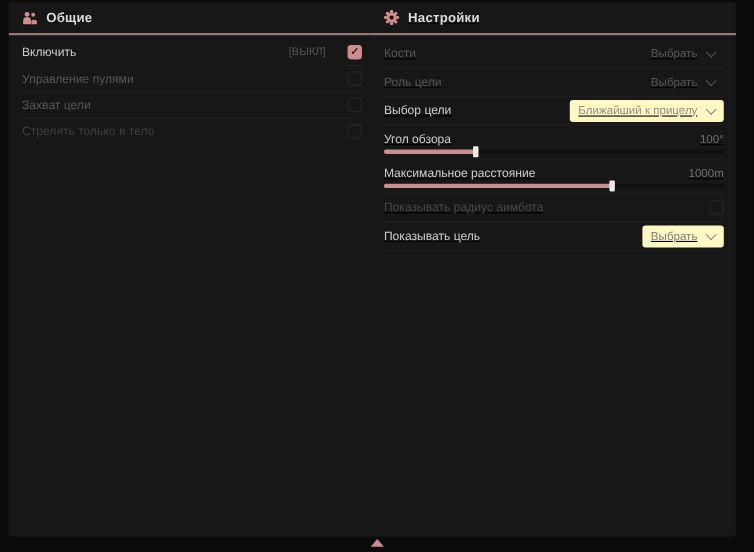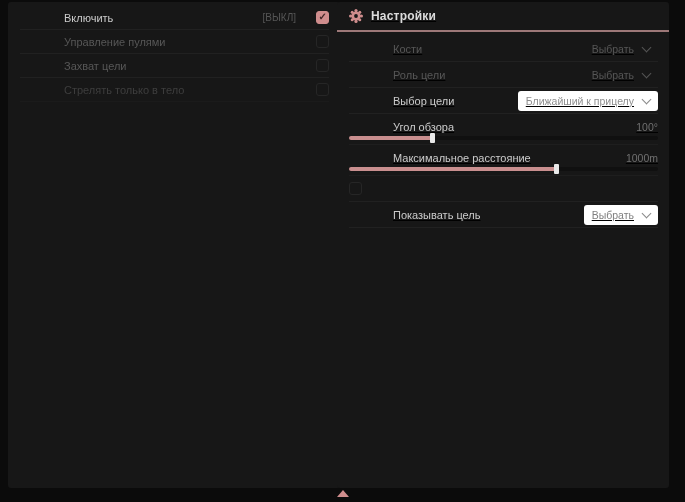--- a/index.html
+++ b/index.html
@@ -18,39 +18,39 @@
     border-bottom:2px solid #9d7878;
   }
   .panel-title{font-size:12px;font-weight:bold;color:#dcdcdc;letter-spacing:.2px;}
   .hicon{display:flex;align-items:center;}
   .rows{padding:4px 11px 0 12px;}
   .row{
     display:flex;align-items:center;justify-content:space-between;
     height:23px;border-bottom:1px solid rgba(255,255,255,0.045);
   }
   .row.no-sep{border-bottom-color:rgba(255,255,255,0.02);}
-  .lbl{font-size:11px;color:#575757;margin-left:44px;}
+  .lbl{font-size:11px;color:#575757;}
   .lbl.en{color:#cccccc;}
   .panel-left .row:last-child .lbl{color:#3e3e3e;}
   .rightside{display:flex;align-items:center;gap:20px;}
   .tag{font-size:10px;color:#565656;}
   
   .cb{
     width:13px;height:13px;border-radius:3px;border:1px solid #2f2f2f;
     box-sizing:border-box;position:relative;background:transparent;flex:0 0 auto;
   }
   .cb.dim{border-color:#262626;}
   .cb.checked{background:#cf8d8d;border-color:#cf8d8d;}
   .cb.checked::after{
     content:"\2713";position:absolute;left:1.5px;top:-1px;
     font-size:10px;font-weight:bold;color:#402525;
   }
   
   .dd{display:flex;align-items:center;gap:9px;padding:4px 8px;border-radius:3px;}
-  .dd.en{background:#ffffff;}
+  .dd.en{background:#fef9c3;}
   .dd-val{font-size:10.5px;color:#8e8e8e;white-space:nowrap;}
   .dd.dis .dd-val{color:#565656;}
   .chev{
     width:6px;height:6px;border-right:1.6px solid #8a8a8a;border-bottom:1.6px solid #8a8a8a;
     transform:rotate(45deg);margin-top:-3px;flex:0 0 auto;
   }
   .dd.dis .chev{border-color:#555;}
   
   .srow{padding:3px 0 4px 0;border-bottom:1px solid rgba(255,255,255,0.03);}
   .srow .top{display:flex;align-items:flex-end;justify-content:space-between;height:16px;}
@@ -66,20 +66,31 @@
   .scroll-ind{
     position:absolute;left:337px;top:490px;width:0;height:0;
     border-left:6px solid transparent;border-right:6px solid transparent;
     border-bottom:7px solid #cf8d8d;
   }
 </style>
 </head>
 <body>
 
 <section class="panel panel-left">
+  <header class="panel-header">
+    <span class="hicon">
+      <svg width="14" height="13" viewBox="0 0 14 13">
+        <circle cx="4.6" cy="3" r="2.2" fill="#cf8d8d"></circle>
+        <path d="M1 12 V9 a3.6 3.6 0 0 1 7.2 0 V12 Z" fill="#cf8d8d"></path>
+        <circle cx="10.2" cy="3.4" r="1.8" fill="#cf8d8d"></circle>
+        <path d="M8.6 12 V9.4 a2.9 2.9 0 0 1 4.9 0 V12 Z" fill="#cf8d8d"></path>
+      </svg>
+    </span>
+    <span class="panel-title">Общие</span>
+  </header>
   <div class="rows">
     <div class="row">
       <span class="lbl en">Включить</span>
       <span class="rightside">
         <span class="tag">[ВЫКЛ]</span>
         <span class="cb checked"></span>
       </span>
     </div>
     <div class="row">
       <span class="lbl">Управление пулями</span>
@@ -160,20 +171,21 @@
         <span class="sval">1000m</span>
       </div>
       <div class="track">
         <div class="fill" style="width: 67%;">
           <span class="handle"></span>
         </div>
       </div>
     </div>
 
     <div class="row" style="height:25px">
+      <span class="lbl" style="color:#484848">Показывать радиус аимбота</span>
       <span class="cb dim"></span>
     </div>
 
     <div class="row" style="height:25px">
       <span class="lbl en">Показывать цель</span>
       <span class="dd en">
         <span class="dd-val" style="color:#7f7f7f">Выбрать</span>
         <span class="chev"></span>
       </span>
     </div>

